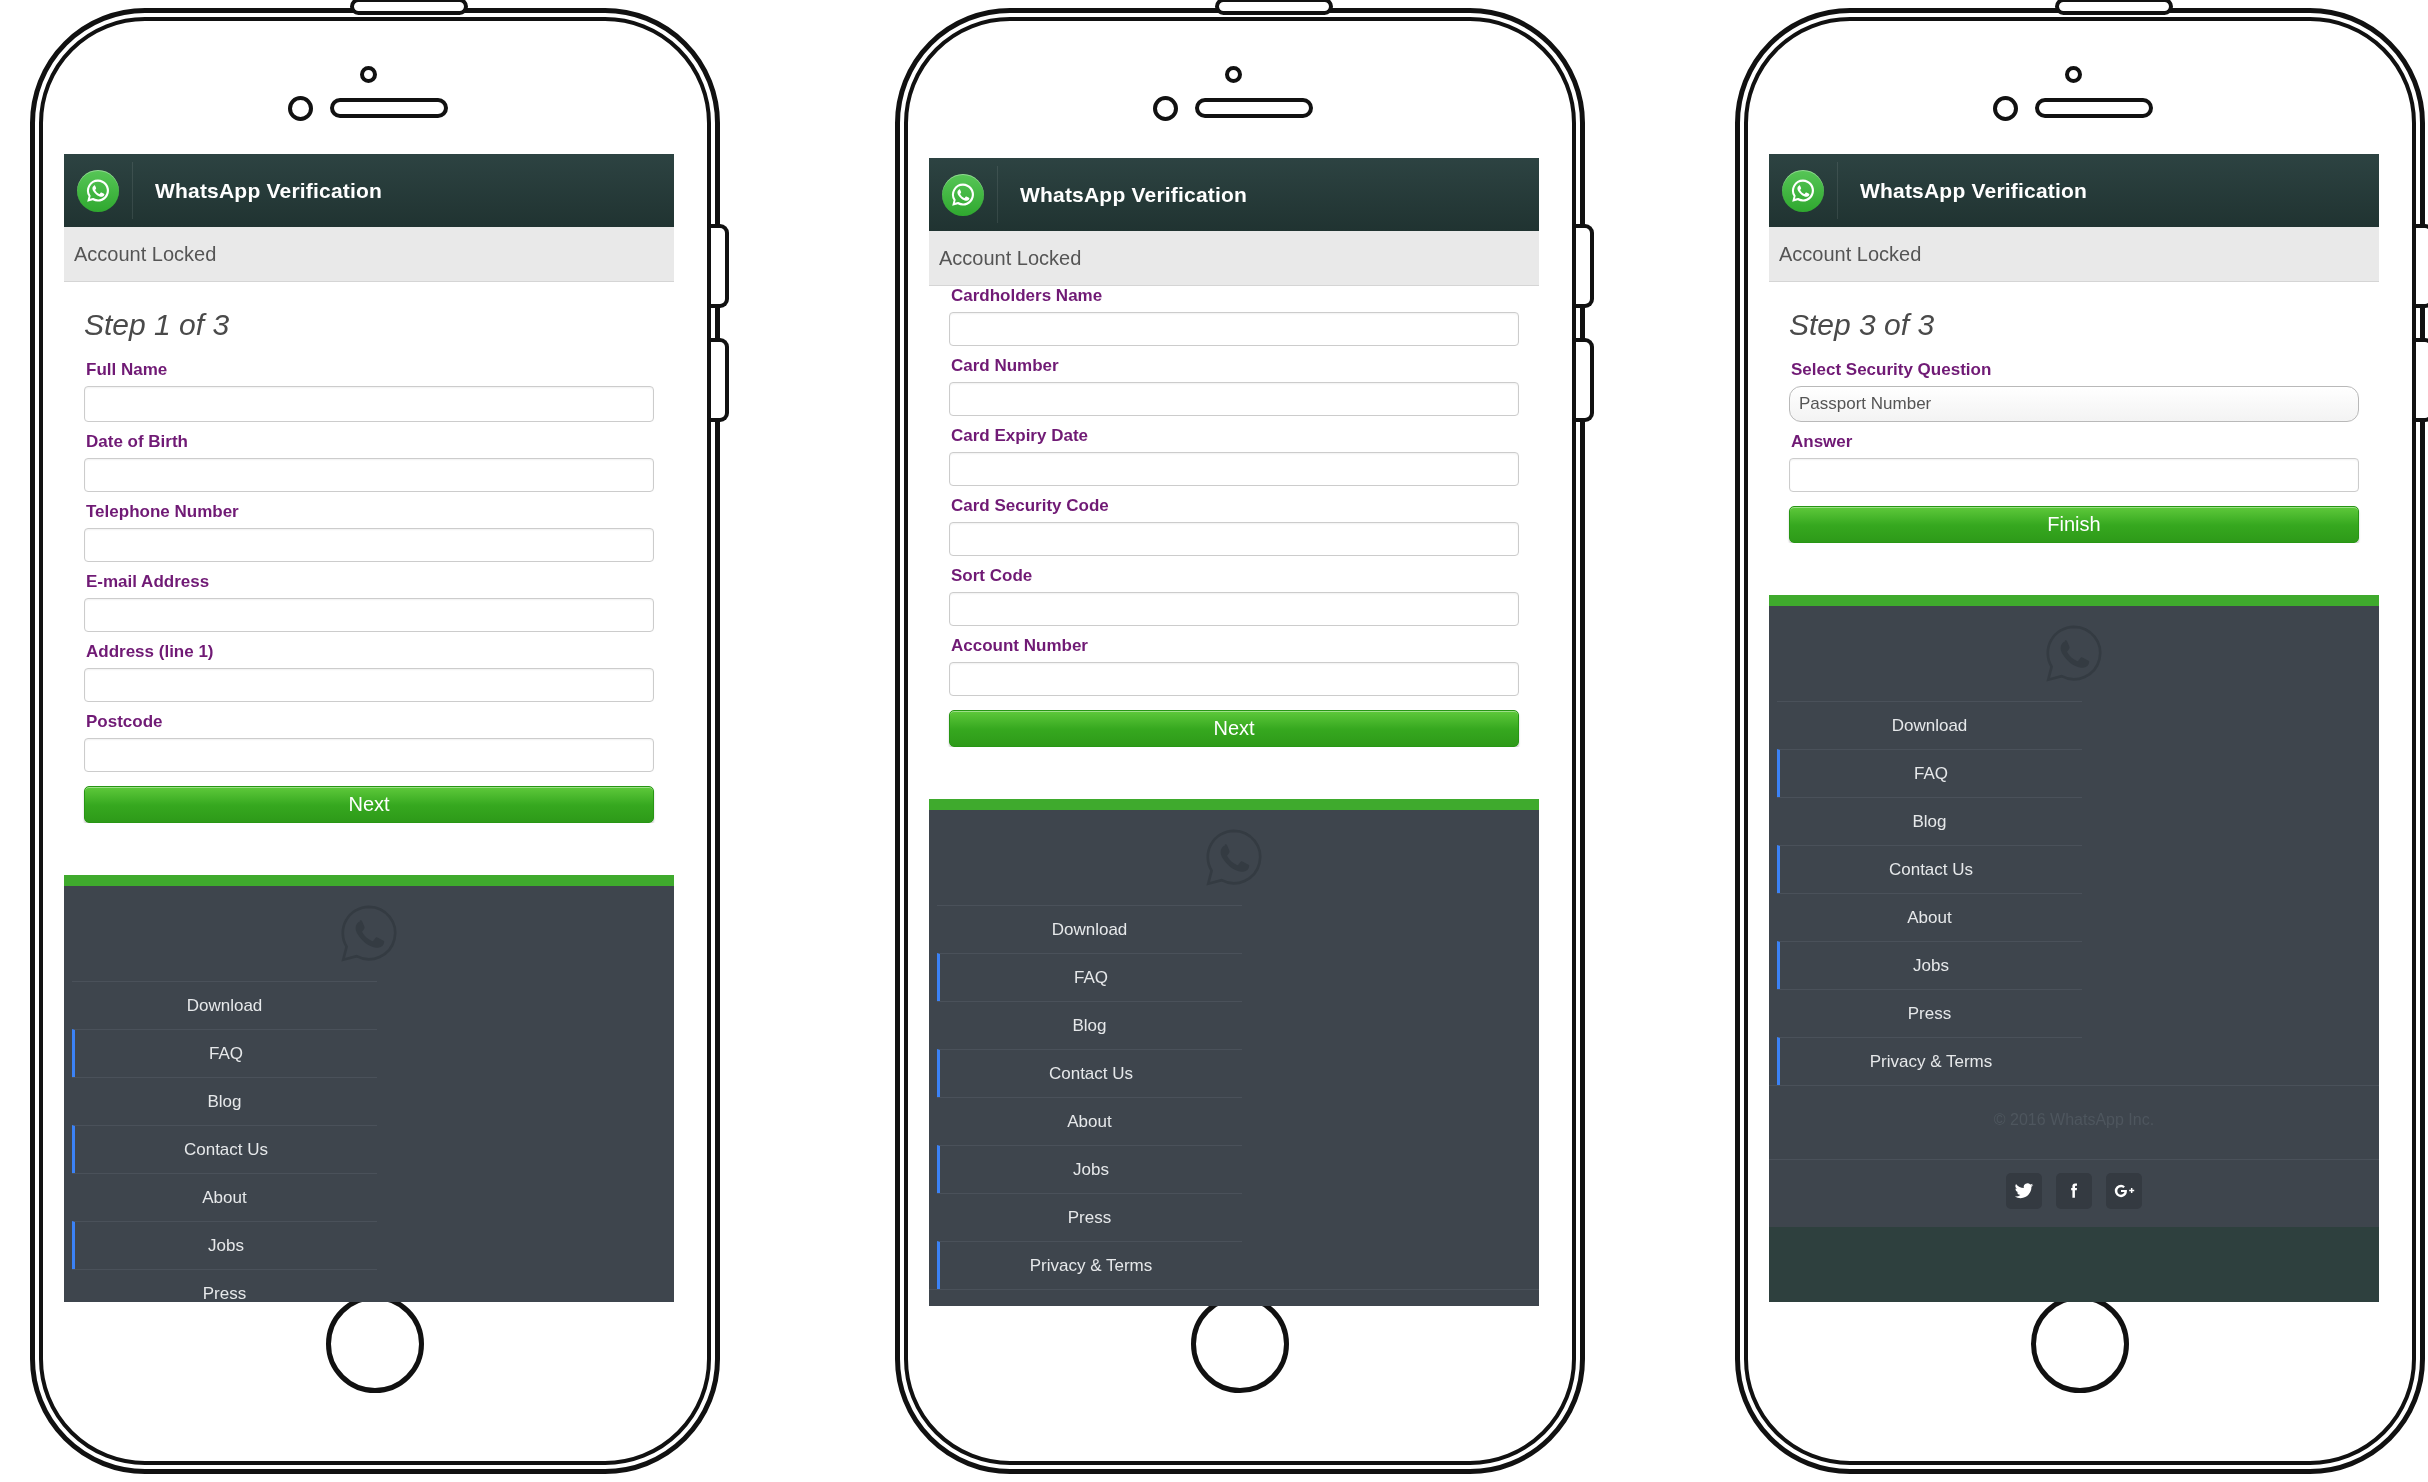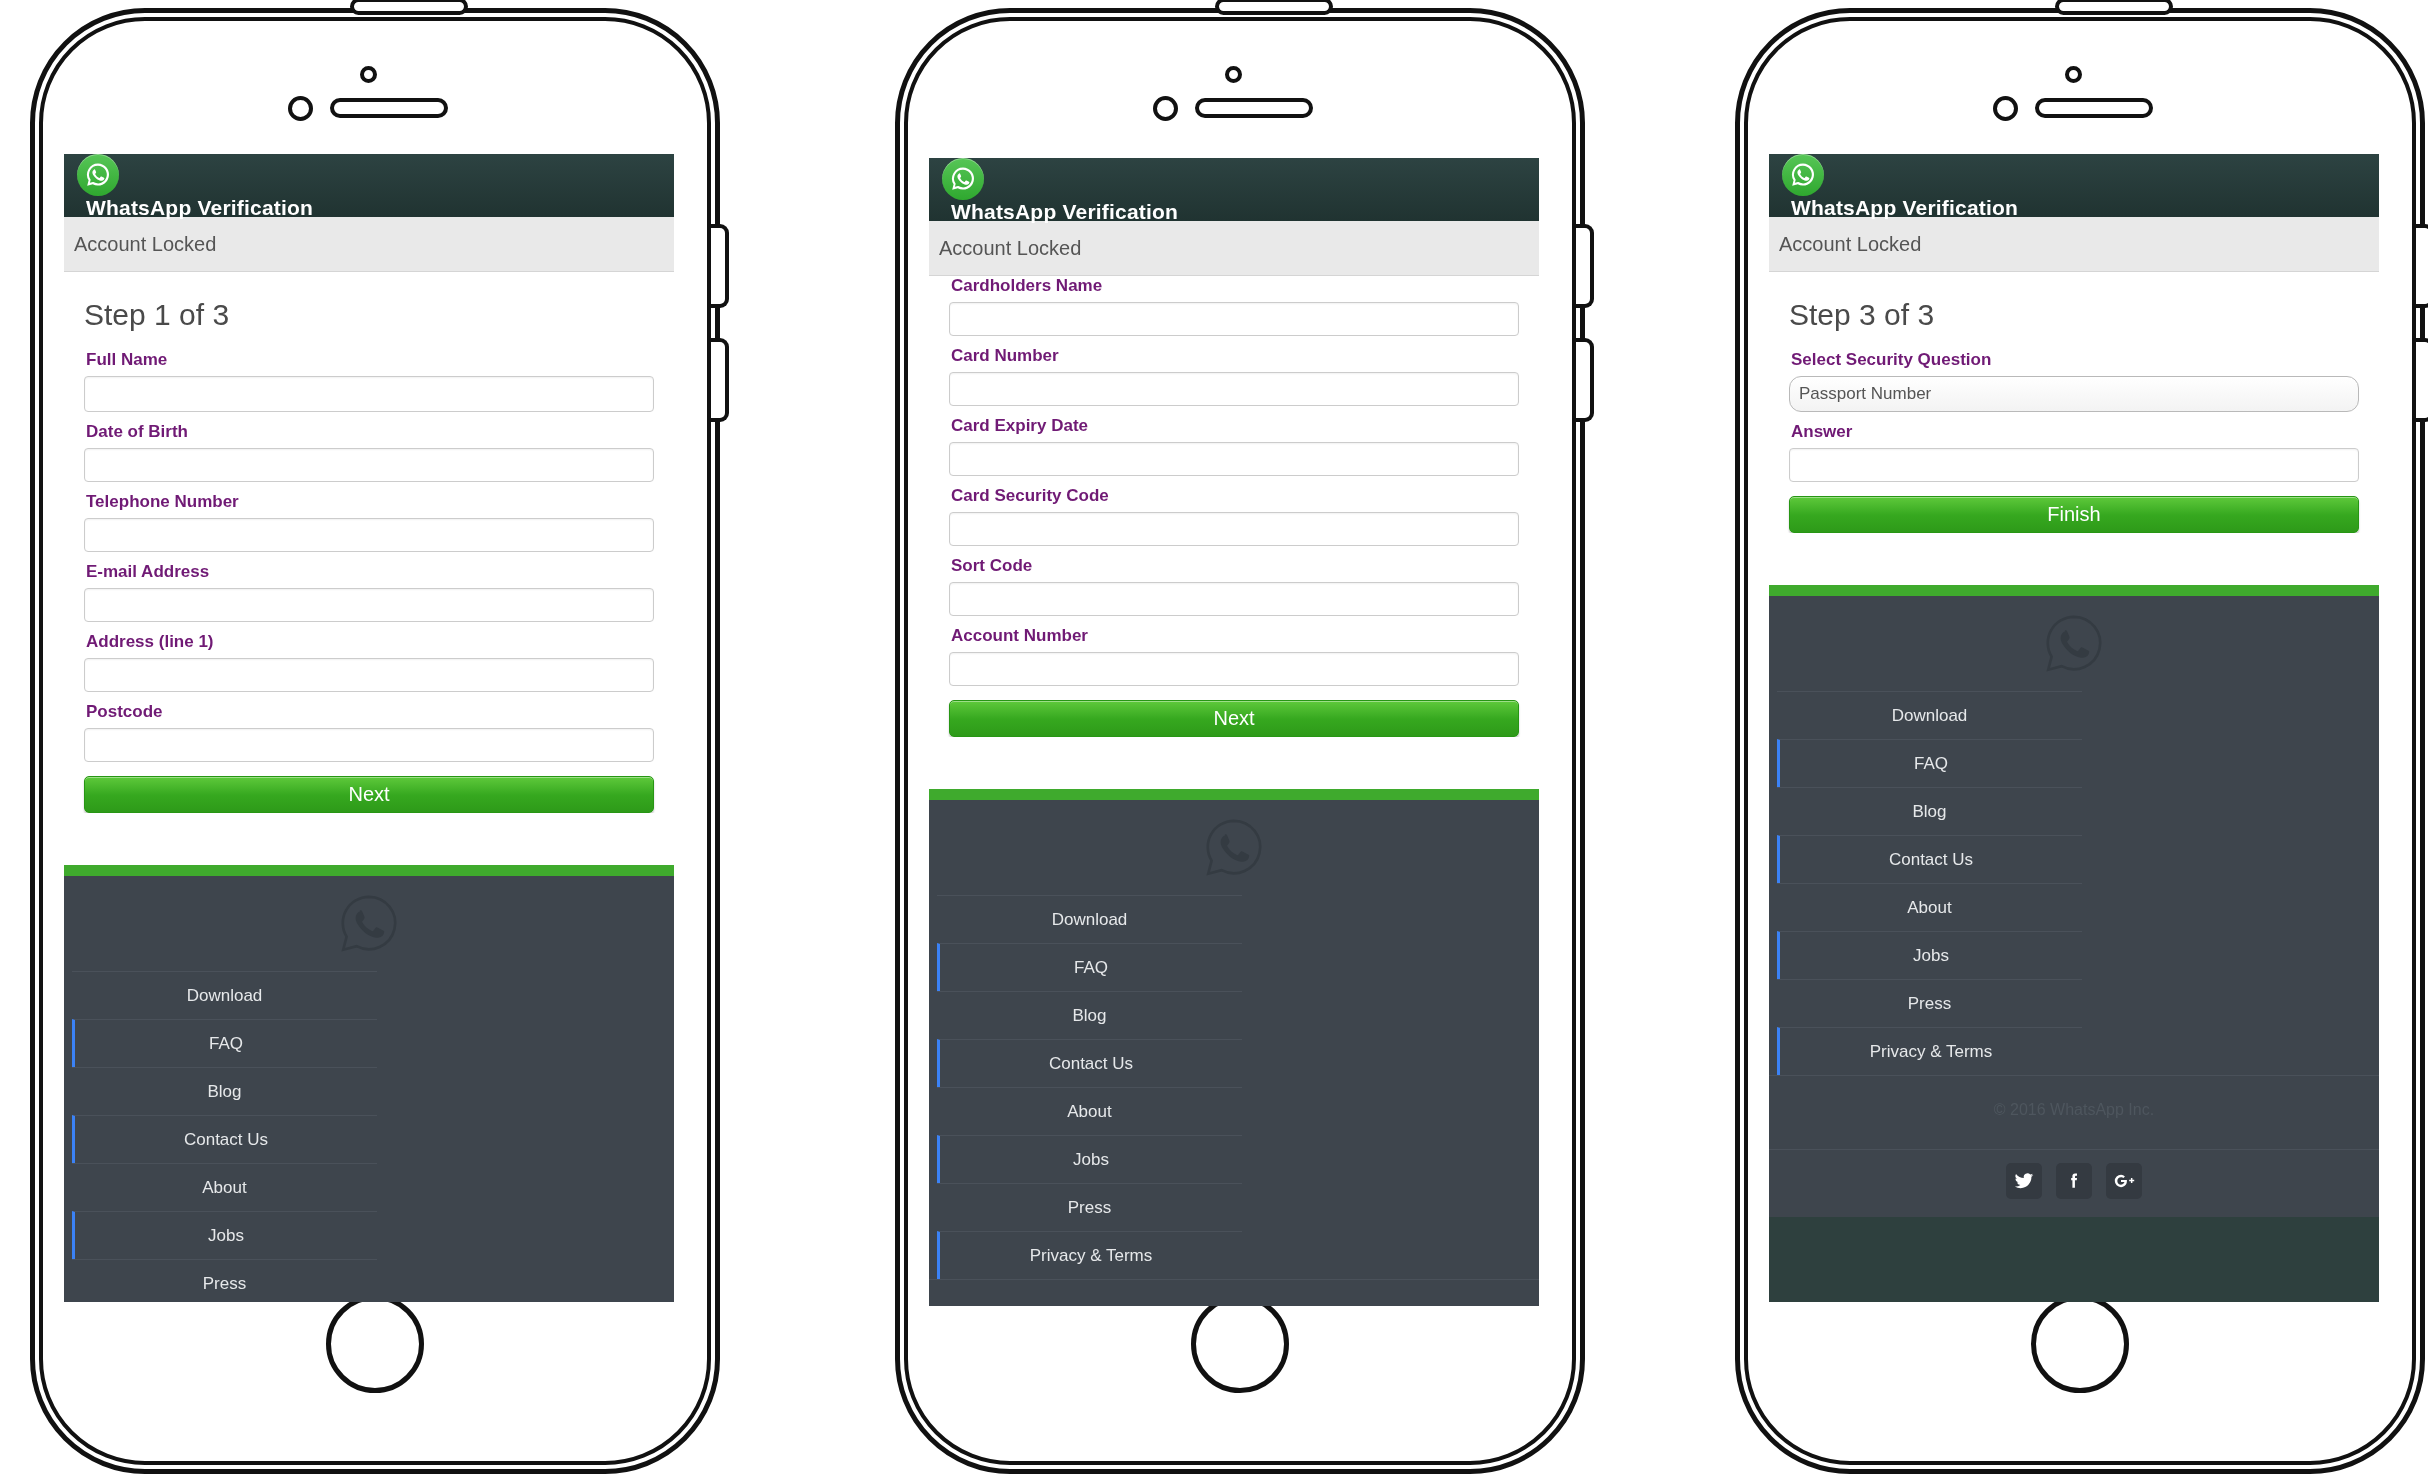--- a/index.html
+++ b/index.html
@@ -26,31 +26,31 @@
   .volB{position:absolute;width:18px;height:84px;border:4px solid #111;border-radius:9px;box-sizing:border-box;right:-9px;top:330px;background:#fff;border-left:none;border-top-left-radius:0;border-bottom-left-radius:0;}
 
   
   .screen{position:absolute;left:34px;top:146px;width:610px;height:1148px;overflow:hidden;background:#fff;}
   .p2 .screen{top:150px;}
   .p3 .screen{top:146px;}
 
   .scroll{position:absolute;left:0;top:0;width:610px;}
 
   
-  .appbar{display:flex;height:63px;background:linear-gradient(#2d4342,#203331);flex-direction:column;}
+  .appbar{display:flex;align-items:center;height:73px;background:linear-gradient(#2d4342,#203331);}
   .wa-logo{width:42px;height:42px;border-radius:50%;background:linear-gradient(#57c657,#2fa82f);margin-left:13px;position:relative;flex:0 0 auto;box-shadow:inset 0 1px 0 rgba(255,255,255,.35);}
   .wa-logo svg{position:absolute;left:8px;top:8px;}
   .appbar-sep{width:1px;height:57px;background:rgba(255,255,255,.09);margin-left:13px;}
   .appbar-title{color:#fff;font-size:21px;font-weight:bold;margin-left:22px;letter-spacing:.2px;}
 
   .subbar{height:54px;background:#e9e9e9;border-bottom:1px solid #d5d5d5;display:flex;align-items:center;}
   .subbar span{color:#555;font-size:20px;margin-left:10px;}
 
   .body{background:#fff;padding:0 20px 0 20px;}
-  .step-title{font-size:30px;color:#4a4a4a;padding:26px 0 18px 0;font-weight:normal;}
+  .step-title{font-size:30px;color:#4a4a4a;padding:26px 0 18px 0;font-weight:normal;font-style:italic;}
 
   .flabel{font-size:17px;font-weight:bold;color:#701a75;margin:0 0 6px 2px;}
   .finput{width:100%;height:34px;border:1px solid #ccc;border-radius:4px;background:#fff;box-sizing:border-box;margin-bottom:10px;
           box-shadow:inset 0 1px 2px rgba(0,0,0,.06);font-size:17px;color:#666;padding:0 8px;line-height:32px;}
   .finput.tall{height:36px;}
   .fselect{width:100%;height:36px;border:1px solid #b9b9b9;border-radius:12px;background:linear-gradient(#fff,#f3f3f3);box-sizing:border-box;
            margin-bottom:10px;font-size:17px;color:#555;padding:0 9px;line-height:34px;}
 
   .btn-green{display:block;width:100%;height:37px;border:1px solid #279614;border-radius:5px;
      background:linear-gradient(#5ec93b,#36a81f 52%,#2e9a19);color:#fff;font-size:20px;text-align:center;line-height:35px;

